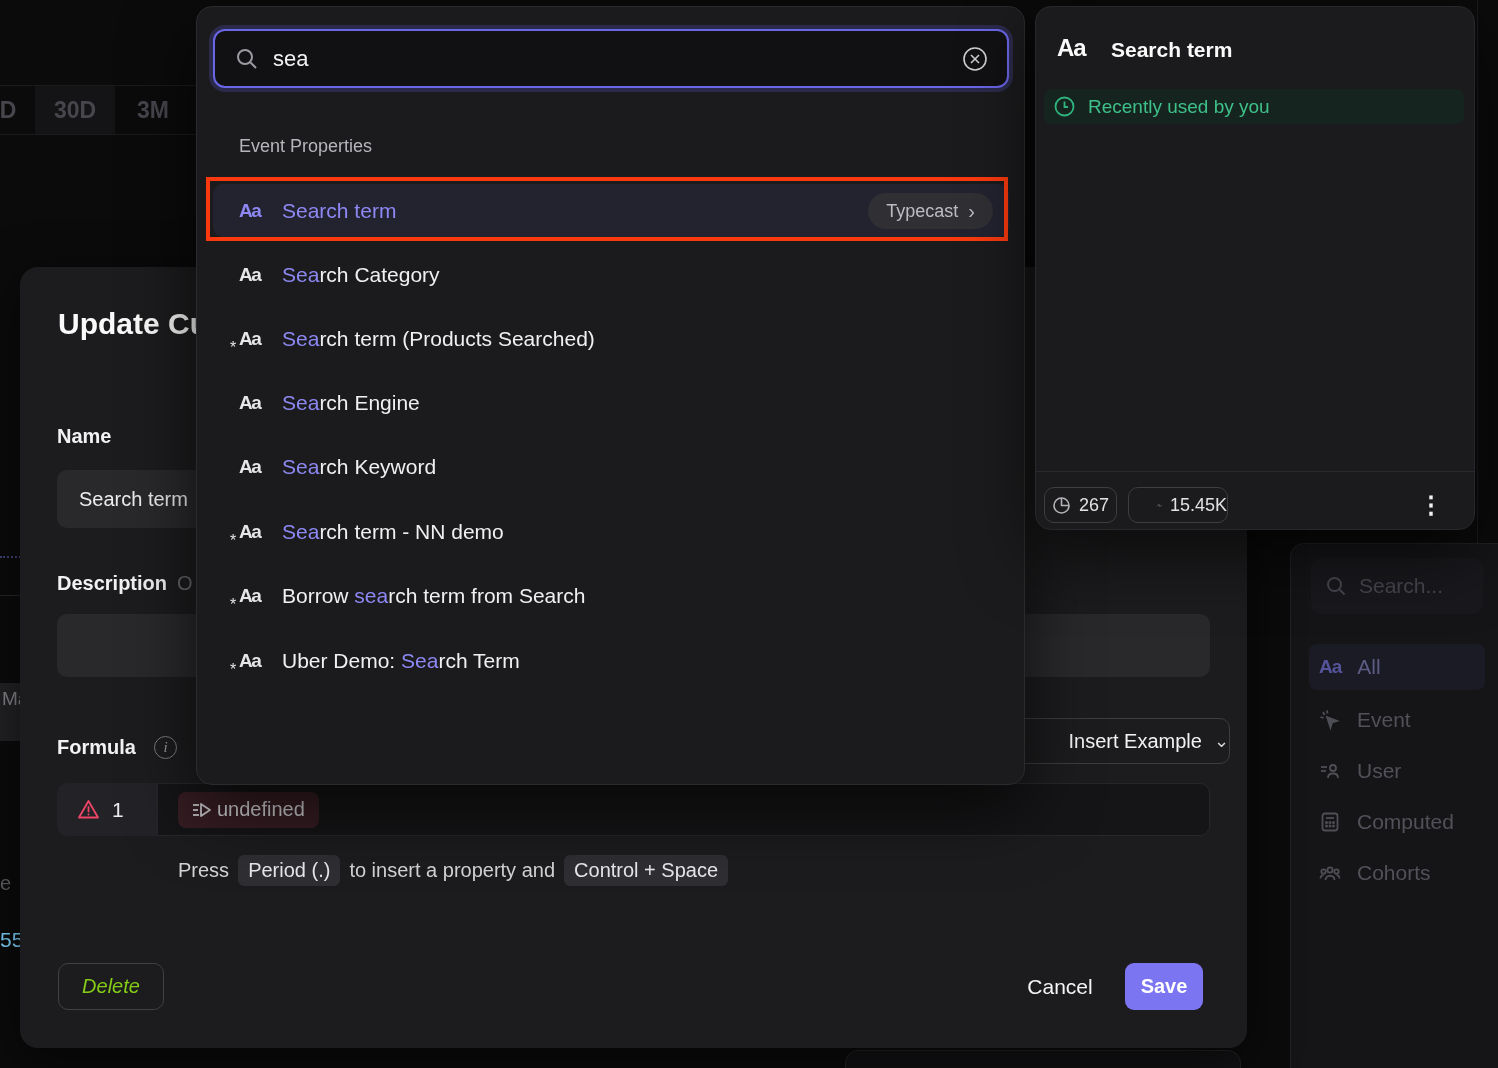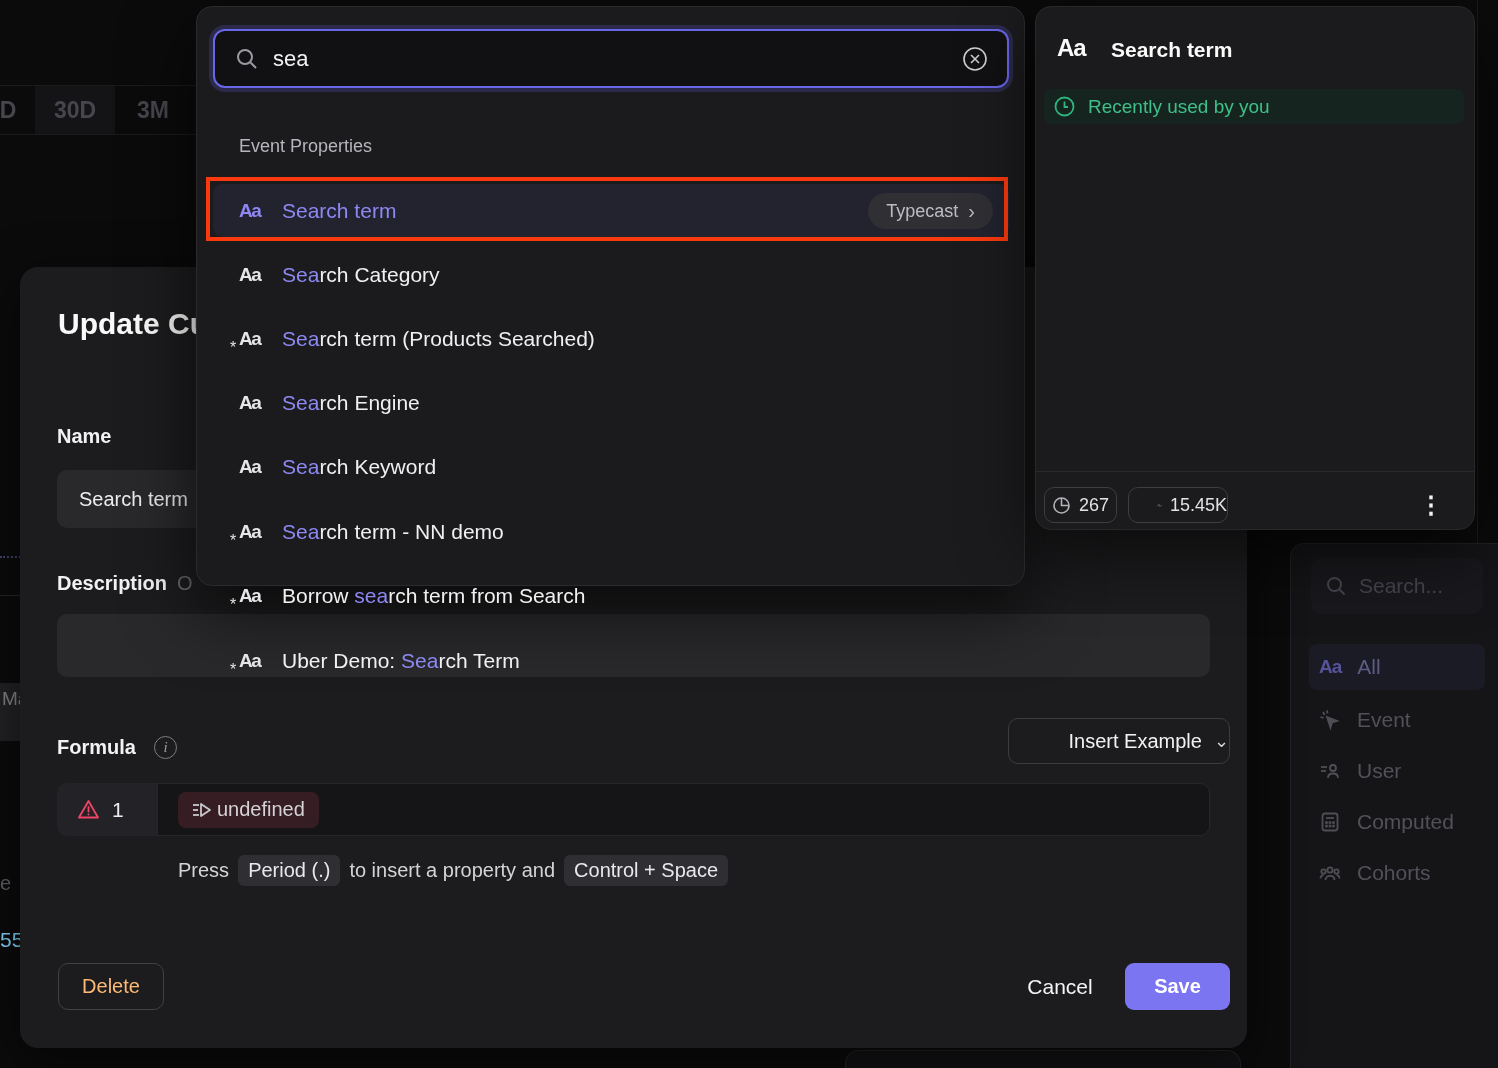--- a/index.html
+++ b/index.html
@@ -74,30 +74,30 @@
   .formula-editor { flex:1; background:#151517; border:1px solid #27272b;
     border-radius:0 10px 10px 0; display:flex; align-items:center; padding-left:20px; }
   .undef-chip { background:rgba(231,76,99,.16); border-radius:8px; height:36px;
     display:flex; align-items:center; gap:5px; padding:0 14px; color:#d3d3d6; font-size:20px; }
 
   .hint-line { position:absolute; left:158px; top:588px; display:flex; align-items:center;
     gap:9px; color:#d4d4d7; font-size:20px; white-space:nowrap; }
   .kbd { background:#2e2e33; border-radius:6px; padding:4px 10px; color:#e9e9eb; }
 
   .delete-btn { position:absolute; left:38px; top:696px; width:106px; height:47px;
-    border:1px solid #404045; border-radius:10px; background:transparent; color:#fdba74;
-    font-size:20px; font-family:inherit; }
+    border:1px solid #404045; border-radius:10px; background:transparent; color:#84cc16;
+    font-size:20px; font-family:inherit;font-style:italic; }
   .cancel-btn { position:absolute; left:985px; top:696px; width:110px; height:47px;
     border:none; background:transparent; color:#f4f4f6; font-size:21px; font-family:inherit; }
-  .save-btn { position:absolute; left:1105px; top:696px; width:105px; height:47px;
+  .save-btn { position:absolute; left:1105px; top:696px; width:78px; height:47px;
     border:none; border-radius:9px; background:#7c75f1; color:#ffffff; font-size:20px;
     font-weight:600; font-family:inherit; }
 
   
-  .dropdown { left:196px; top:6px; width:829px; height:580px; background:#1b1b1d;
+  .dropdown { left:196px; top:6px; width:829px; height:779px; background:#1b1b1d;
     border:1px solid #2b2b2f; border-radius:16px; box-shadow:0 24px 70px rgba(0,0,0,.65);
     z-index:20; }
   .search-box { position:absolute; left:16px; top:22px; width:796px; height:59px;
     background:#111114; border:2px solid #6a66e8; border-radius:12px;
     box-shadow:0 0 0 4px rgba(92,89,214,.25); display:flex; align-items:center; }
   .search-box input { flex:1; background:transparent; border:none; outline:none;
     color:#f2f2f3; font-size:22px; font-family:inherit; padding-left:14px; }
   .mag { margin-left:20px; flex:0 0 24px; }
   .clear-btn { margin-right:18px; width:28px; height:28px; background:transparent; border:none; padding:0; }
 

